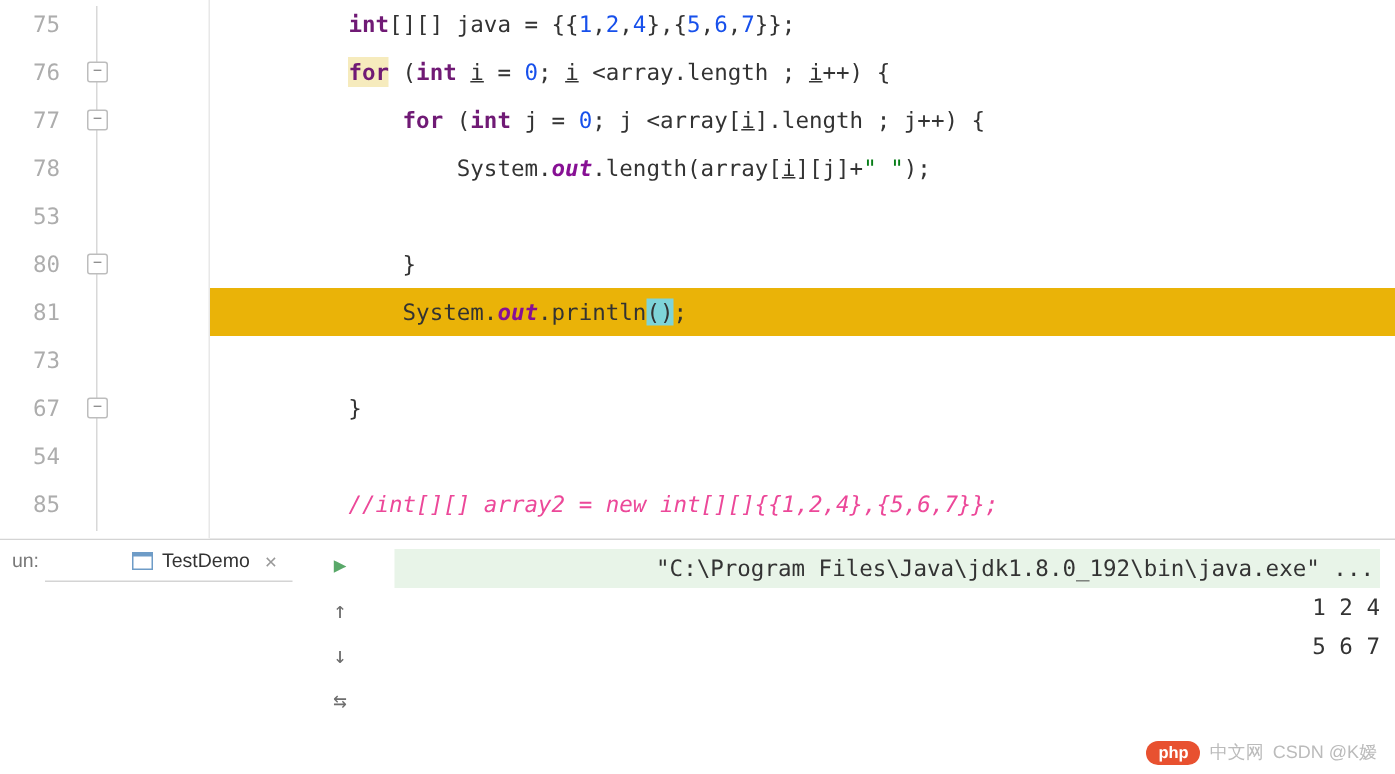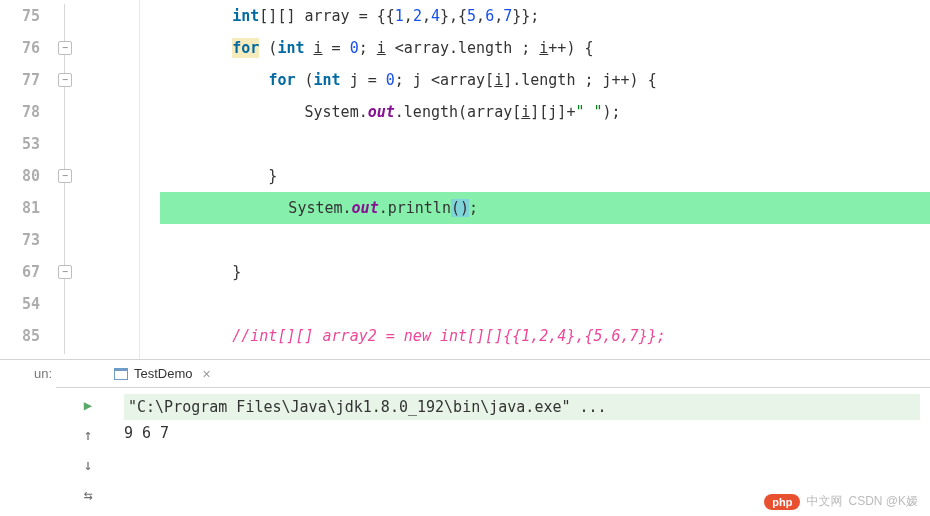--- a/index.html
+++ b/index.html
@@ -1,45 +1,45 @@
 <!DOCTYPE html>
 <html><head>
 <meta charset="utf-8">
 <style>
 * { margin: 0; padding: 0; box-sizing: border-box; }
 body { font-family: "Consolas", "Menlo", monospace; font-size: 15px; background: #fff; color: #333; overflow: hidden; }
 .editor { display: flex; height: 360px; border-bottom: 1px solid #d4d4d4; }
 .gutter-nums { width: 50px; text-align: right; padding-right: 10px; color: #adadad; background: #fff; user-select: none; }
 .gutter-marks { width: 90px; background: #fff; border-right: 1px solid #e8e8e8; position: relative; }
-.gutter-line { height: 32px; line-height: 32px; font-weight: bold; }
+.gutter-line { height: 32px; line-height: 32px; }
 .code-area { flex: 1; position: relative; }
 .code-line { height: 32px; line-height: 32px; padding-left: 20px; white-space: pre; }
-.hl-current { background: #86efac; margin-left: 20px; }
+.hl-current { background: #eab308; }
 .hl-warn { background: #f6ebbd; padding: 1px 0; }
 .hl-caret { background: #7ed4d8; }
-.kw { color: #0369a1; font-weight: bold; }
+.kw { color: #701a75; font-weight: bold; }
 .num { color: #1750eb; }
 .static { color: #871094; font-style: italic; font-weight: bold; }
 .str { color: #067d17; }
 .cmt { color: #ec4899; font-style: italic; }
 .fold-mark { position: absolute; left: 8px; width: 14px; height: 14px; border: 1px solid #bdbdbd; border-radius: 2px; background: #fff; font-size: 10px; line-height: 12px; text-align: center; color: #888; }
 .fold-line { position: absolute; left: 14px; width: 1px; background: #d8d8d8; }
 .run-panel { display: flex; height: 156px; }
-.run-label { width: 30px; text-align: right; padding: 6px 4px 0 0; color: #787878; font-family: sans-serif; font-size: 13px; margin-left: 26px; }
+.run-label { width: 30px; text-align: right; padding: 6px 4px 0 0; color: #787878; font-family: sans-serif; font-size: 13px; }
 .run-tabs { height: 28px; display: flex; align-items: center; padding-left: 48px; border-bottom: 1px solid #d4d4d4; font-family: sans-serif; font-size: 13px; }
 .tab { display: flex; align-items: center; gap: 6px; padding: 4px 10px; }
 .tab-icon { width: 14px; height: 12px; border: 1px solid #6e9cc7; border-top: 3px solid #6e9cc7; background: #fff; }
 .close-x { color: #999; font-size: 14px; margin-left: 4px; }
 .run-body { display: flex; flex: 1; }
 .run-tools { width: 58px; padding: 6px 0 0 6px; display: flex; flex-direction: column; gap: 8px; align-items: center; }
 .tool-btn { width: 22px; height: 22px; display: flex; align-items: center; justify-content: center; color: #6e6e6e; cursor: pointer; }
 .play { color: #59a869; font-size: 14px; }
 .console { flex: 1; padding: 6px 10px; font-size: 15px; line-height: 26px; }
 .cmd-line { background: #e8f4e8; padding: 0 4px; }
-.run-main { flex: 1; display: flex; flex-direction: column; }
+.run-main { flex: 1; display: flex; flex-direction: row; text-align: right; }
 .watermark { position: absolute; right: 12px; bottom: 6px; font-family: sans-serif; font-size: 12px; color: #bbb; display: flex; align-items: center; gap: 6px; }
 .wm-badge { background: #e85130; color: #fff; border-radius: 10px; padding: 2px 8px; font-weight: bold; font-size: 11px; }
 </style>
 </head>
 <body>
 
 <div class="editor">
   <div class="gutter-nums">
       <div class="gutter-line">75</div>
       <div class="gutter-line">76</div>
@@ -54,21 +54,21 @@
       <div class="gutter-line">85</div>
     </div>
   <div class="gutter-marks">
     <div class="fold-line" style="top:4px;height:350px"></div>
   <div class="fold-mark" style="top: 41px;">−</div>
       <div class="fold-mark" style="top: 73px;">−</div>
       <div class="fold-mark" style="top: 169px;">−</div>
       <div class="fold-mark" style="top: 265px;">−</div>
     </div>
   <div class="code-area">
-      <div class="code-line"><span>        </span><span class="kw">int</span><span>[][] array = {{</span><span class="num">1</span><span>,</span><span class="num">2</span><span>,</span><span class="num">4</span><span>},{</span><span class="num">5</span><span>,</span><span class="num">6</span><span>,</span><span class="num">7</span><span>}};</span></div>
+      <div class="code-line"><span>        </span><span class="kw">int</span><span>[][] java = {{</span><span class="num">1</span><span>,</span><span class="num">2</span><span>,</span><span class="num">4</span><span>},{</span><span class="num">5</span><span>,</span><span class="num">6</span><span>,</span><span class="num">7</span><span>}};</span></div>
       <div class="code-line"><span>        </span><span class="kw"><span class="hl-warn">for</span></span><span> (</span><span class="kw">int</span><span> </span><span style="text-decoration: underline;">i</span><span> = </span><span class="num">0</span><span>; </span><span style="text-decoration: underline;">i</span><span> &lt;array.length ; </span><span style="text-decoration: underline;">i</span><span>++) {</span></div>
       <div class="code-line"><span>            </span><span class="kw">for</span><span> (</span><span class="kw">int</span><span> j = </span><span class="num">0</span><span>; j &lt;array[</span><span style="text-decoration: underline;">i</span><span>].length ; j++) {</span></div>
       <div class="code-line"><span>                System.</span><span class="static">out</span><span>.length(array[</span><span style="text-decoration: underline;">i</span><span>][j]+</span><span class="str">" "</span><span>);</span></div>
       <div class="code-line"><span></span></div>
       <div class="code-line"><span>            }</span></div>
       <div class="code-line hl-current"><span>            System.</span><span class="static">out</span><span>.println</span><span class="hl-caret">()</span><span>;</span></div>
       <div class="code-line"><span></span></div>
       <div class="code-line"><span>        }</span></div>
       <div class="code-line"><span></span></div>
       <div class="code-line"><span>        </span><span class="cmt">//int[][] array2 = new int[][]{{1,2,4},{5,6,7}};</span></div>
@@ -87,21 +87,22 @@
     </div>
     <div class="run-body">
       <div class="run-tools">
         <div class="tool-btn play">▶</div>
         <div class="tool-btn">↑</div>
         <div class="tool-btn">↓</div>
         <div class="tool-btn">⇆</div>
       </div>
       <div class="console">
         <div class="cmd-line">"C:\Program Files\Java\jdk1.8.0_192\bin\java.exe" ...</div>
-        <div>9 6 7</div>
+        <div>1 2 4</div>
+        <div>5 6 7</div>
       </div>
     </div>
   </div>
 </div>
 
 <div class="watermark">
   <span class="wm-badge">php</span>
   <span>中文网</span>
   <span>CSDN @K嫒</span>
 </div>

